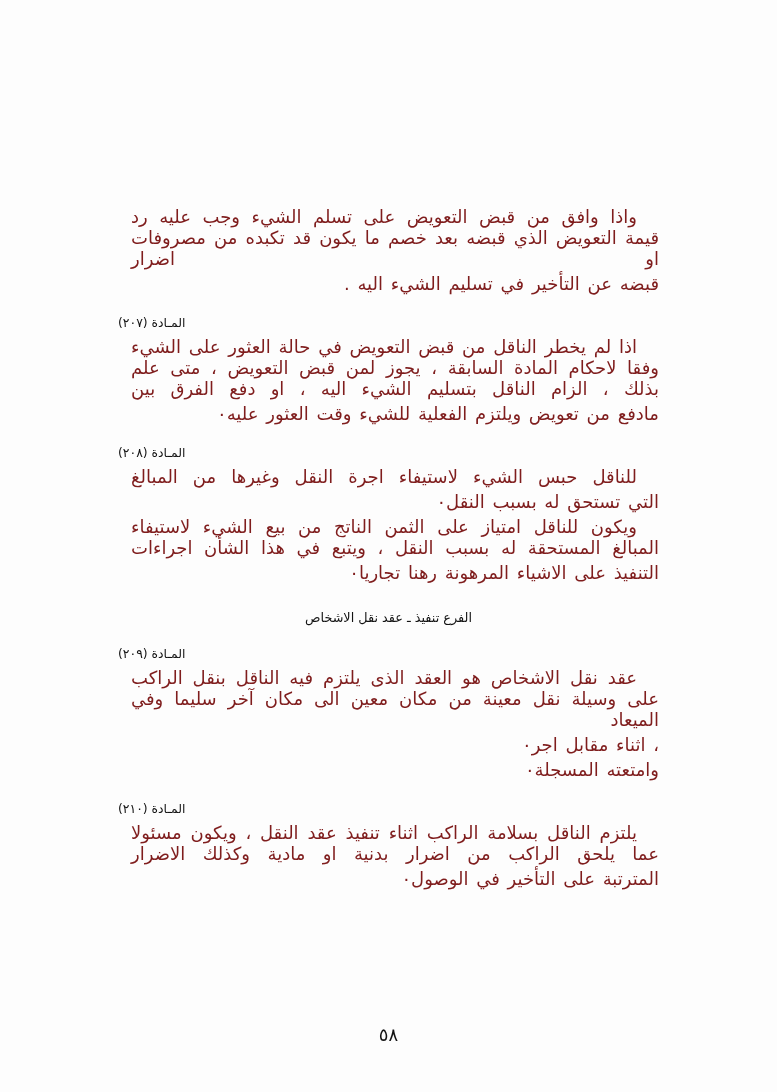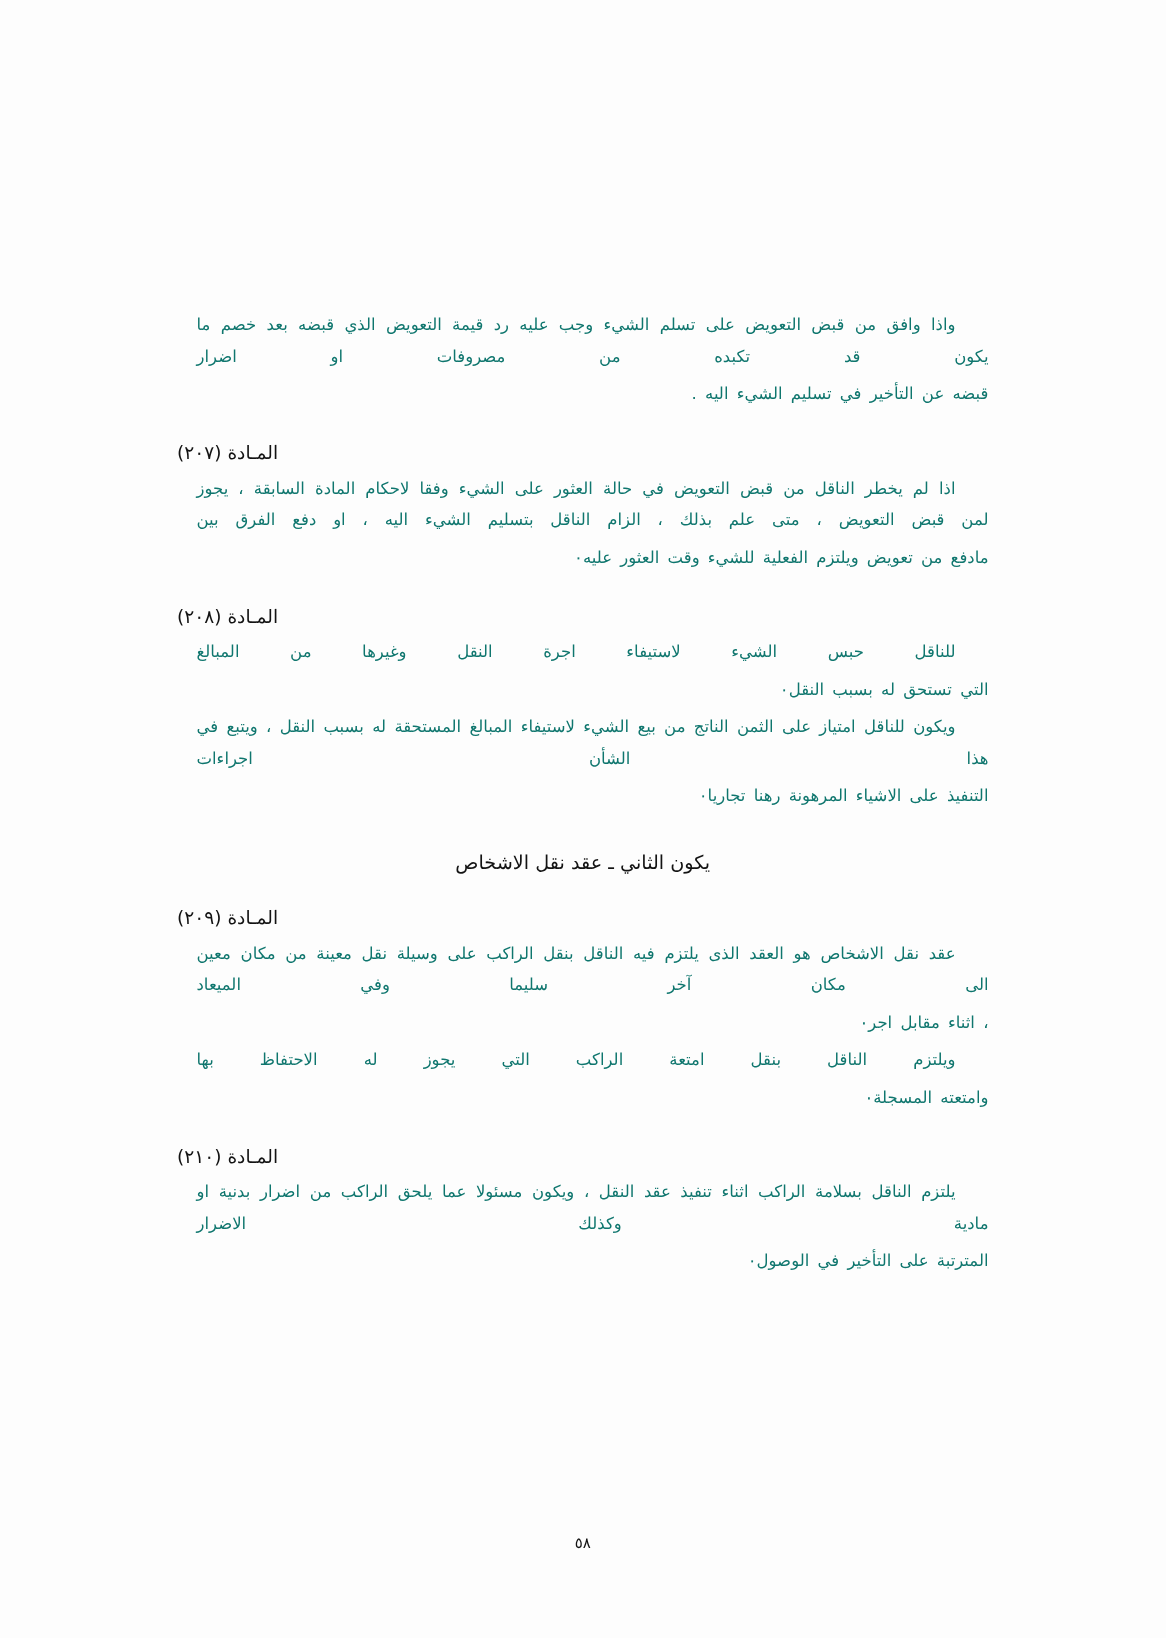--- a/index.html
+++ b/index.html
@@ -25,28 +25,28 @@
   }
   .content {
     position: absolute;
     top: 206px;
     right: 118px;
     left: 118px;
     direction: rtl;
     text-align: justify;
   }
   .para {
-    font-size: 11px;
+    font-size: 18px;
     line-height: 21px;
     letter-spacing: 0.6px;
     word-spacing: 2px;
     text-align: justify;
     text-align-last: justify;
     margin: 0 0 4px 13px;
-    color: #0f766e;
+    color: #7f1d1d;
   }
   .para.last-right {
     text-align-last: right;
   }
   .para.indent {
     text-indent: 22px;
   }
   .gap {
     height: 14px;
   }
@@ -68,21 +68,21 @@
     text-align: center;
     margin: 0;
     color: #131313;
   }
   .page-number {
     position: absolute;
     top: 1024px;
     left: 0;
     width: 777px;
     text-align: center;
-    font-size: 10px;
+    font-size: 18px;
     letter-spacing: 1px;
     color: #131313;
   }
 </style>
 </head>
 <body>
 
 <div class="page">
   <div class="content">
 
@@ -98,28 +98,27 @@
     <div class="gap"></div>
 
     <p class="article-heading">المـادة (٢٠٨)</p>
     <p class="para indent">للناقل حبس الشيء لاستيفاء اجرة النقل وغيرها من المبالغ</p>
     <p class="para last-right">التي تستحق له بسبب النقل٠</p>
     <p class="para indent">ويكون للناقل امتياز على الثمن الناتج من بيع الشيء لاستيفاء المبالغ المستحقة له بسبب النقل ، ويتبع في هذا الشأن اجراءات</p>
     <p class="para last-right">التنفيذ على الاشياء المرهونة رهنا تجاريا٠</p>
 
     <div class="gap-lg"></div>
 
-    <p class="section-heading">يكون الثاني ـ عقد نقل الاشخاص</p>
+    <p class="section-heading">الفرع تنفيذ ـ عقد نقل الاشخاص</p>
 
     <div class="gap"></div>
 
     <p class="article-heading">المـادة (٢٠٩)</p>
     <p class="para indent">عقد نقل الاشخاص هو العقد الذى يلتزم فيه الناقل بنقل الراكب على وسيلة نقل معينة من مكان معين الى مكان آخر سليما وفي الميعاد</p>
     <p class="para last-right">، اثناء مقابل اجر٠</p>
-    <p class="para indent">ويلتزم الناقل بنقل امتعة الراكب التي يجوز له الاحتفاظ بها</p>
     <p class="para last-right">وامتعته المسجلة٠</p>
 
     <div class="gap"></div>
 
     <p class="article-heading">المـادة (٢١٠)</p>
     <p class="para indent">يلتزم الناقل بسلامة الراكب اثناء تنفيذ عقد النقل ، ويكون مسئولا عما يلحق الراكب من اضرار بدنية او مادية وكذلك الاضرار</p>
     <p class="para last-right">المترتبة على التأخير في الوصول٠</p>
 
   </div>
 

